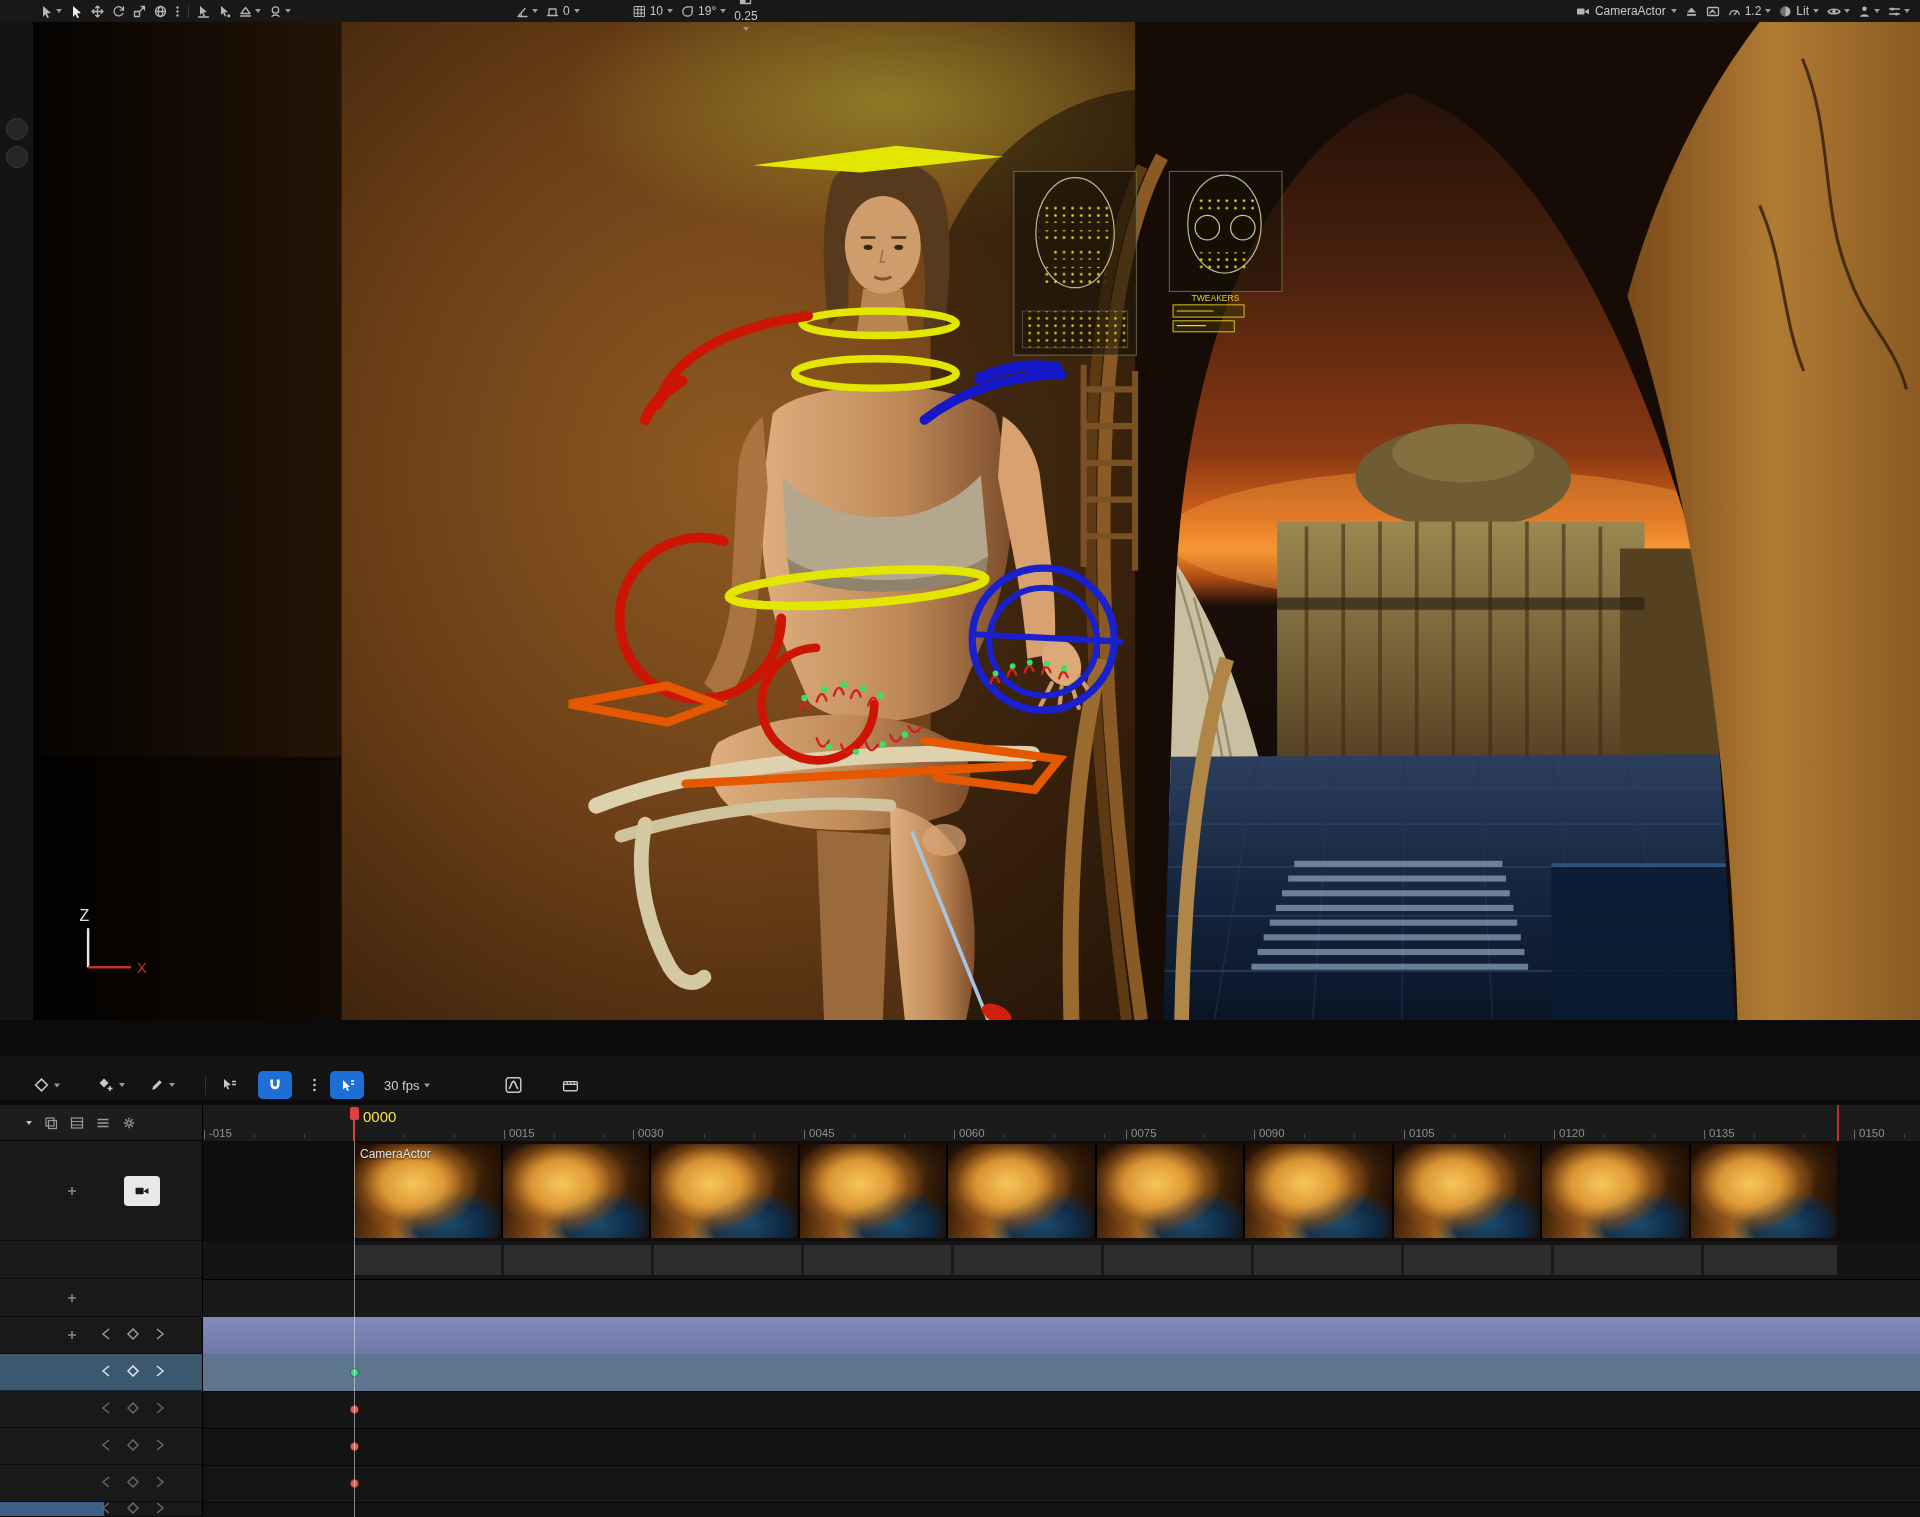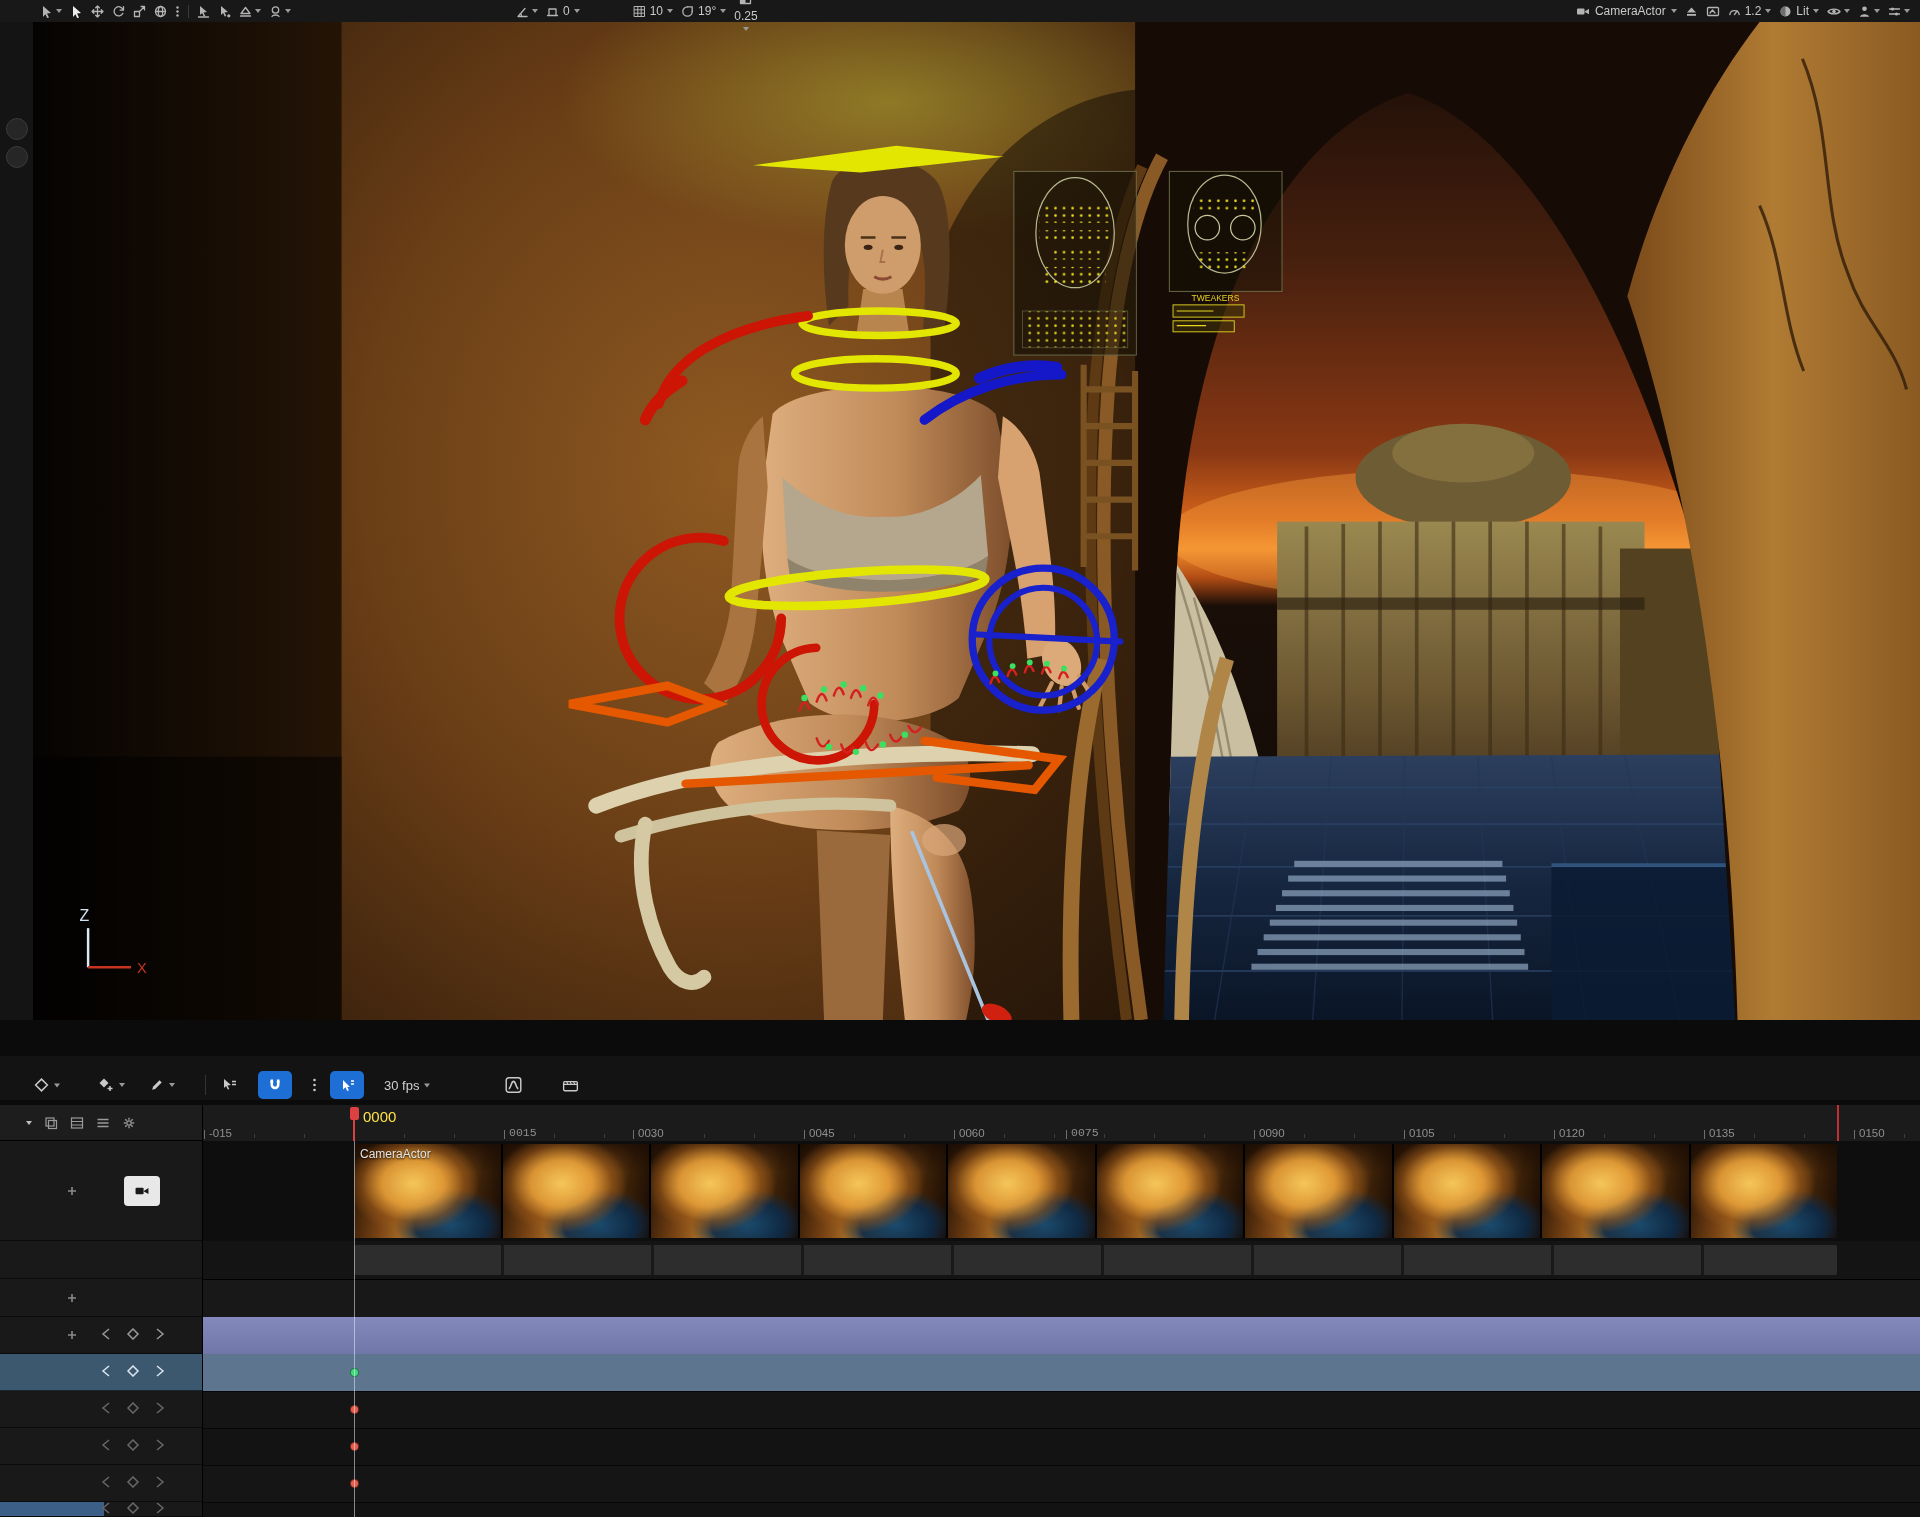--- a/index.html
+++ b/index.html
@@ -637,37 +637,37 @@
       </div>
 
       <div class="seq-right">
 
         <div class="ruler">
           <div class="minor"></div>
           <div class="tick" style="left:1px;">
               <span class="tl"></span>
               <span>-015</span>
             </div>
-          <div class="tick" style="left:301px;font-family:Liberation Mono, monospace;">
+          <div class="tick" style="left:301px;">
               <span class="tl"></span>
               <span>0015</span>
             </div>
           <div class="tick" style="left:430px;">
               <span class="tl"></span>
               <span>0030</span>
             </div>
           <div class="tick" style="left:601px;justify-content:center;">
               <span class="tl"></span>
               <span>0045</span>
             </div>
           <div class="tick" style="left:751px;">
               <span class="tl"></span>
               <span>0060</span>
             </div>
-          <div class="tick" style="left:863px;font-family:Liberation Mono, monospace;">
+          <div class="tick" style="left:923px;">
               <span class="tl"></span>
               <span>0075</span>
             </div>
           <div class="tick" style="left:1051px;">
               <span class="tl"></span>
               <span>0090</span>
             </div>
           <div class="tick" style="left:1201px;">
               <span class="tl"></span>
               <span>0105</span>

